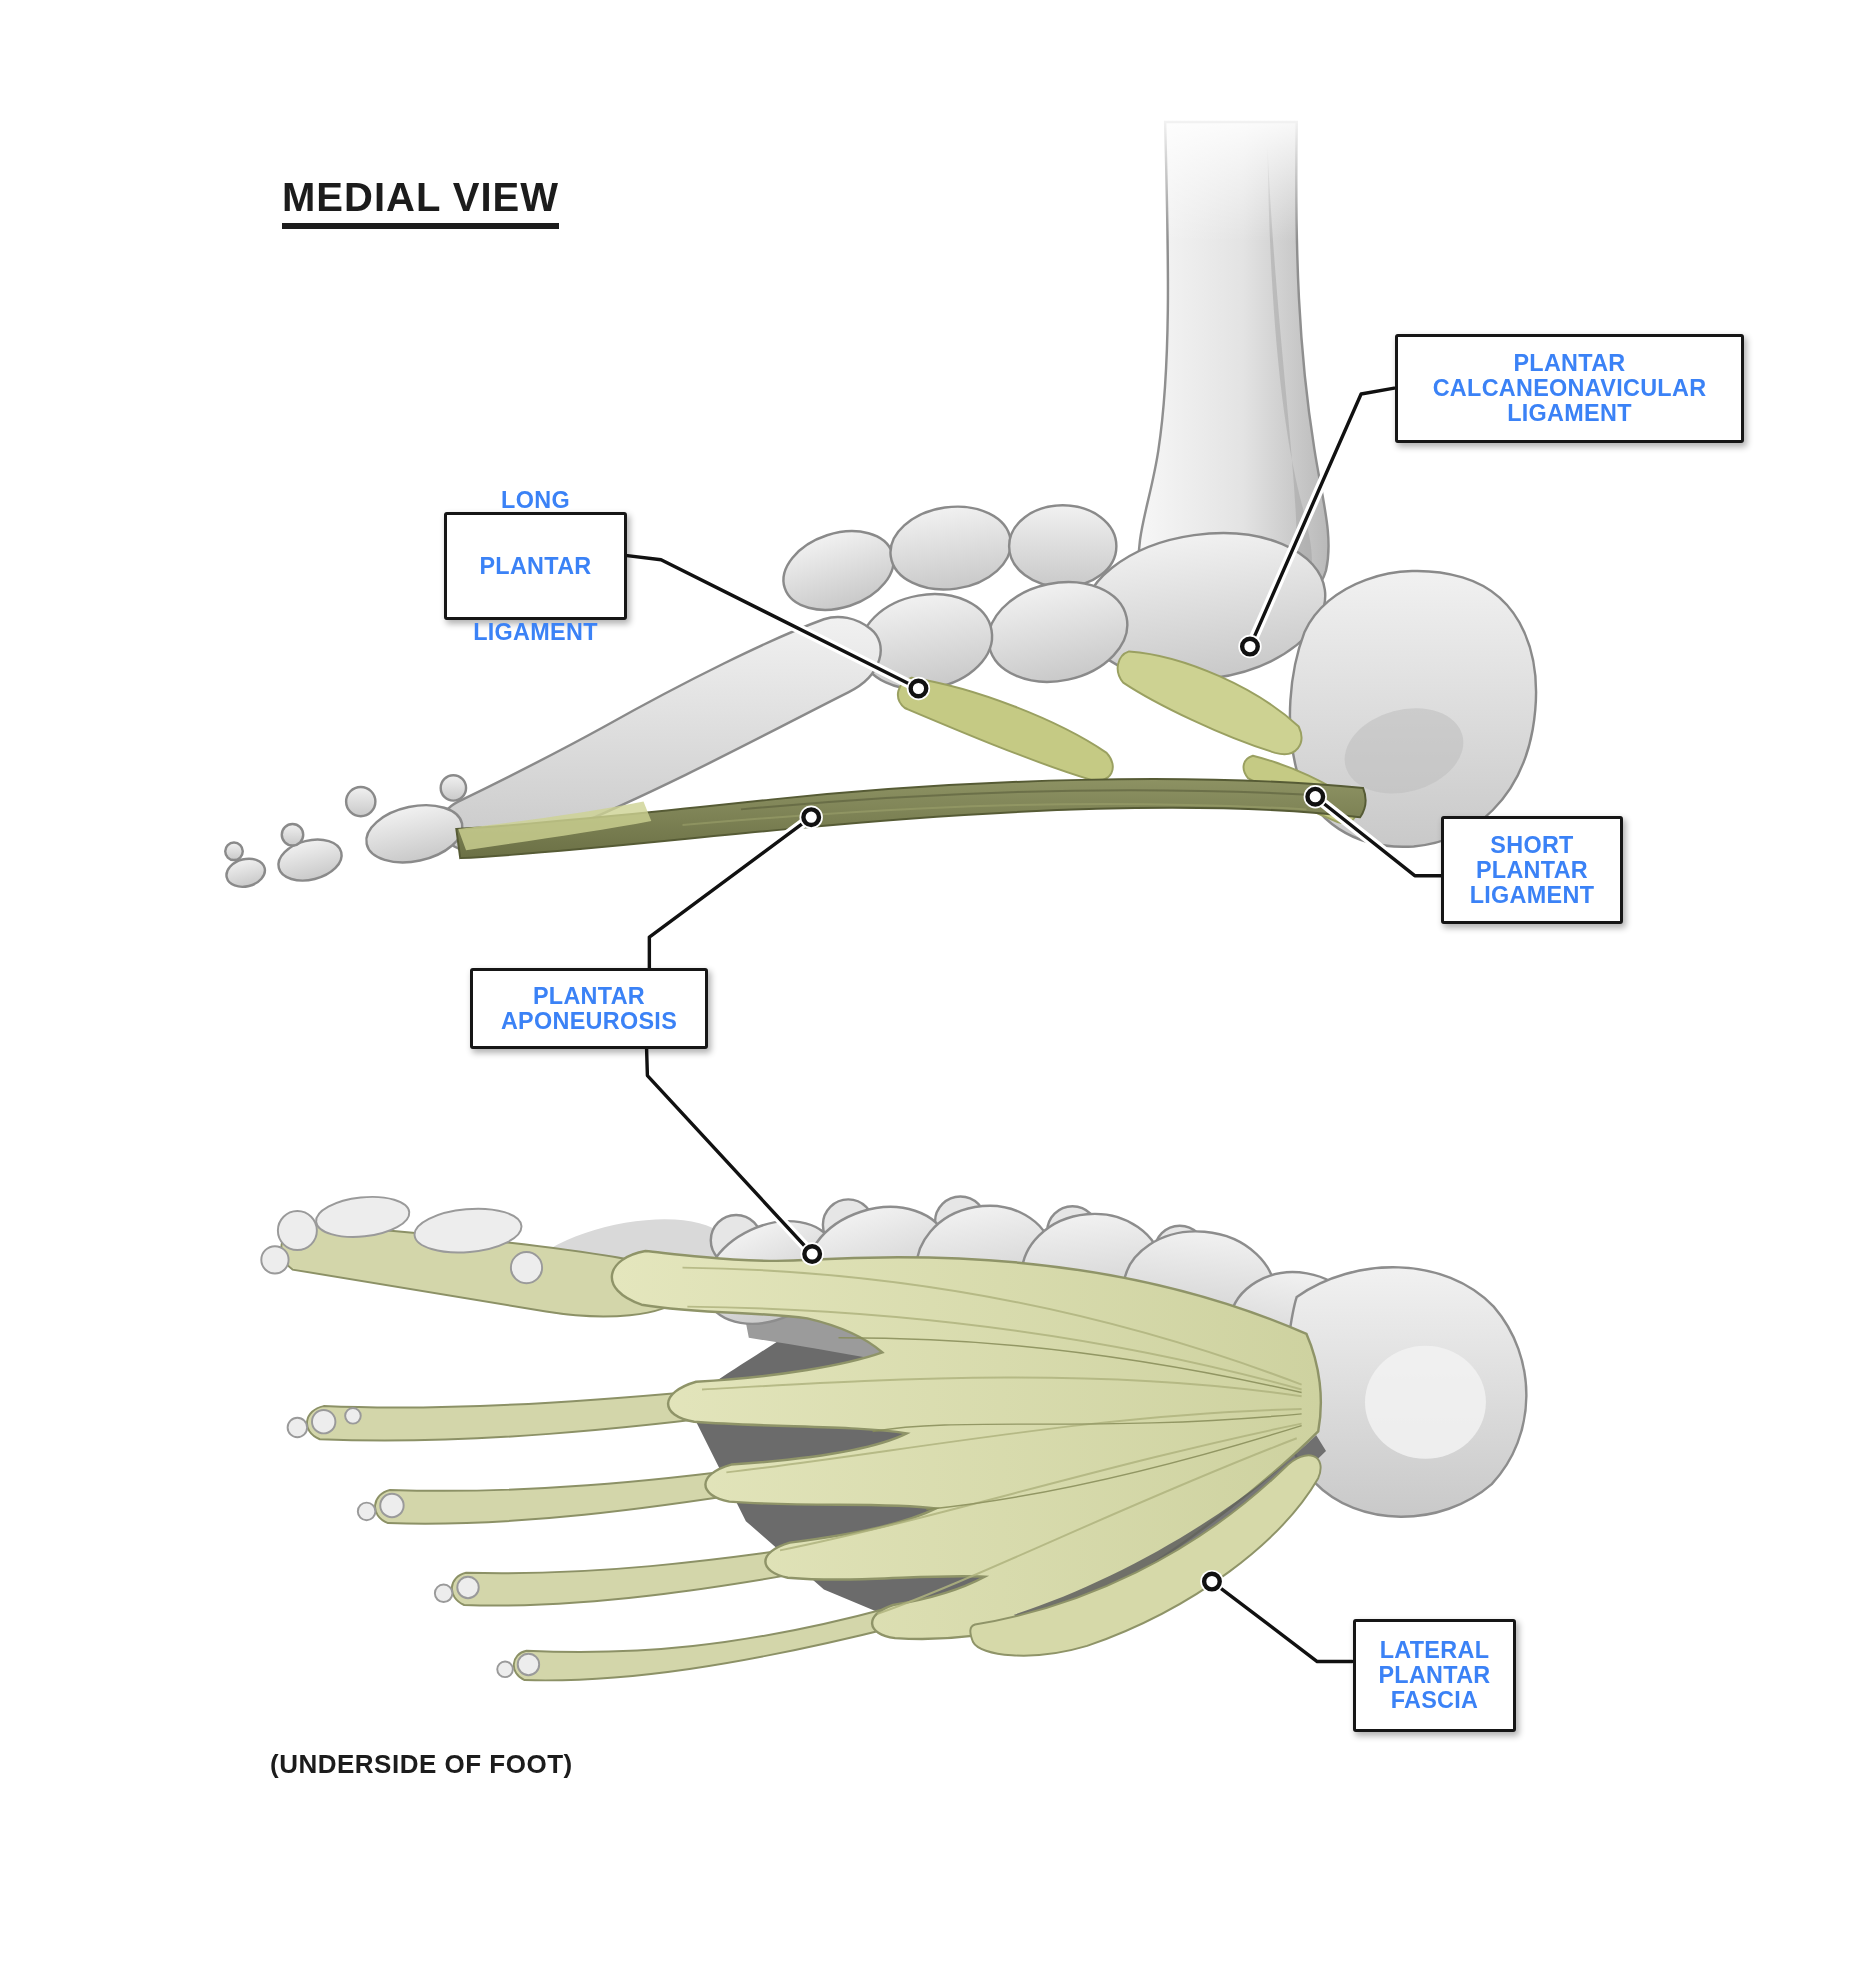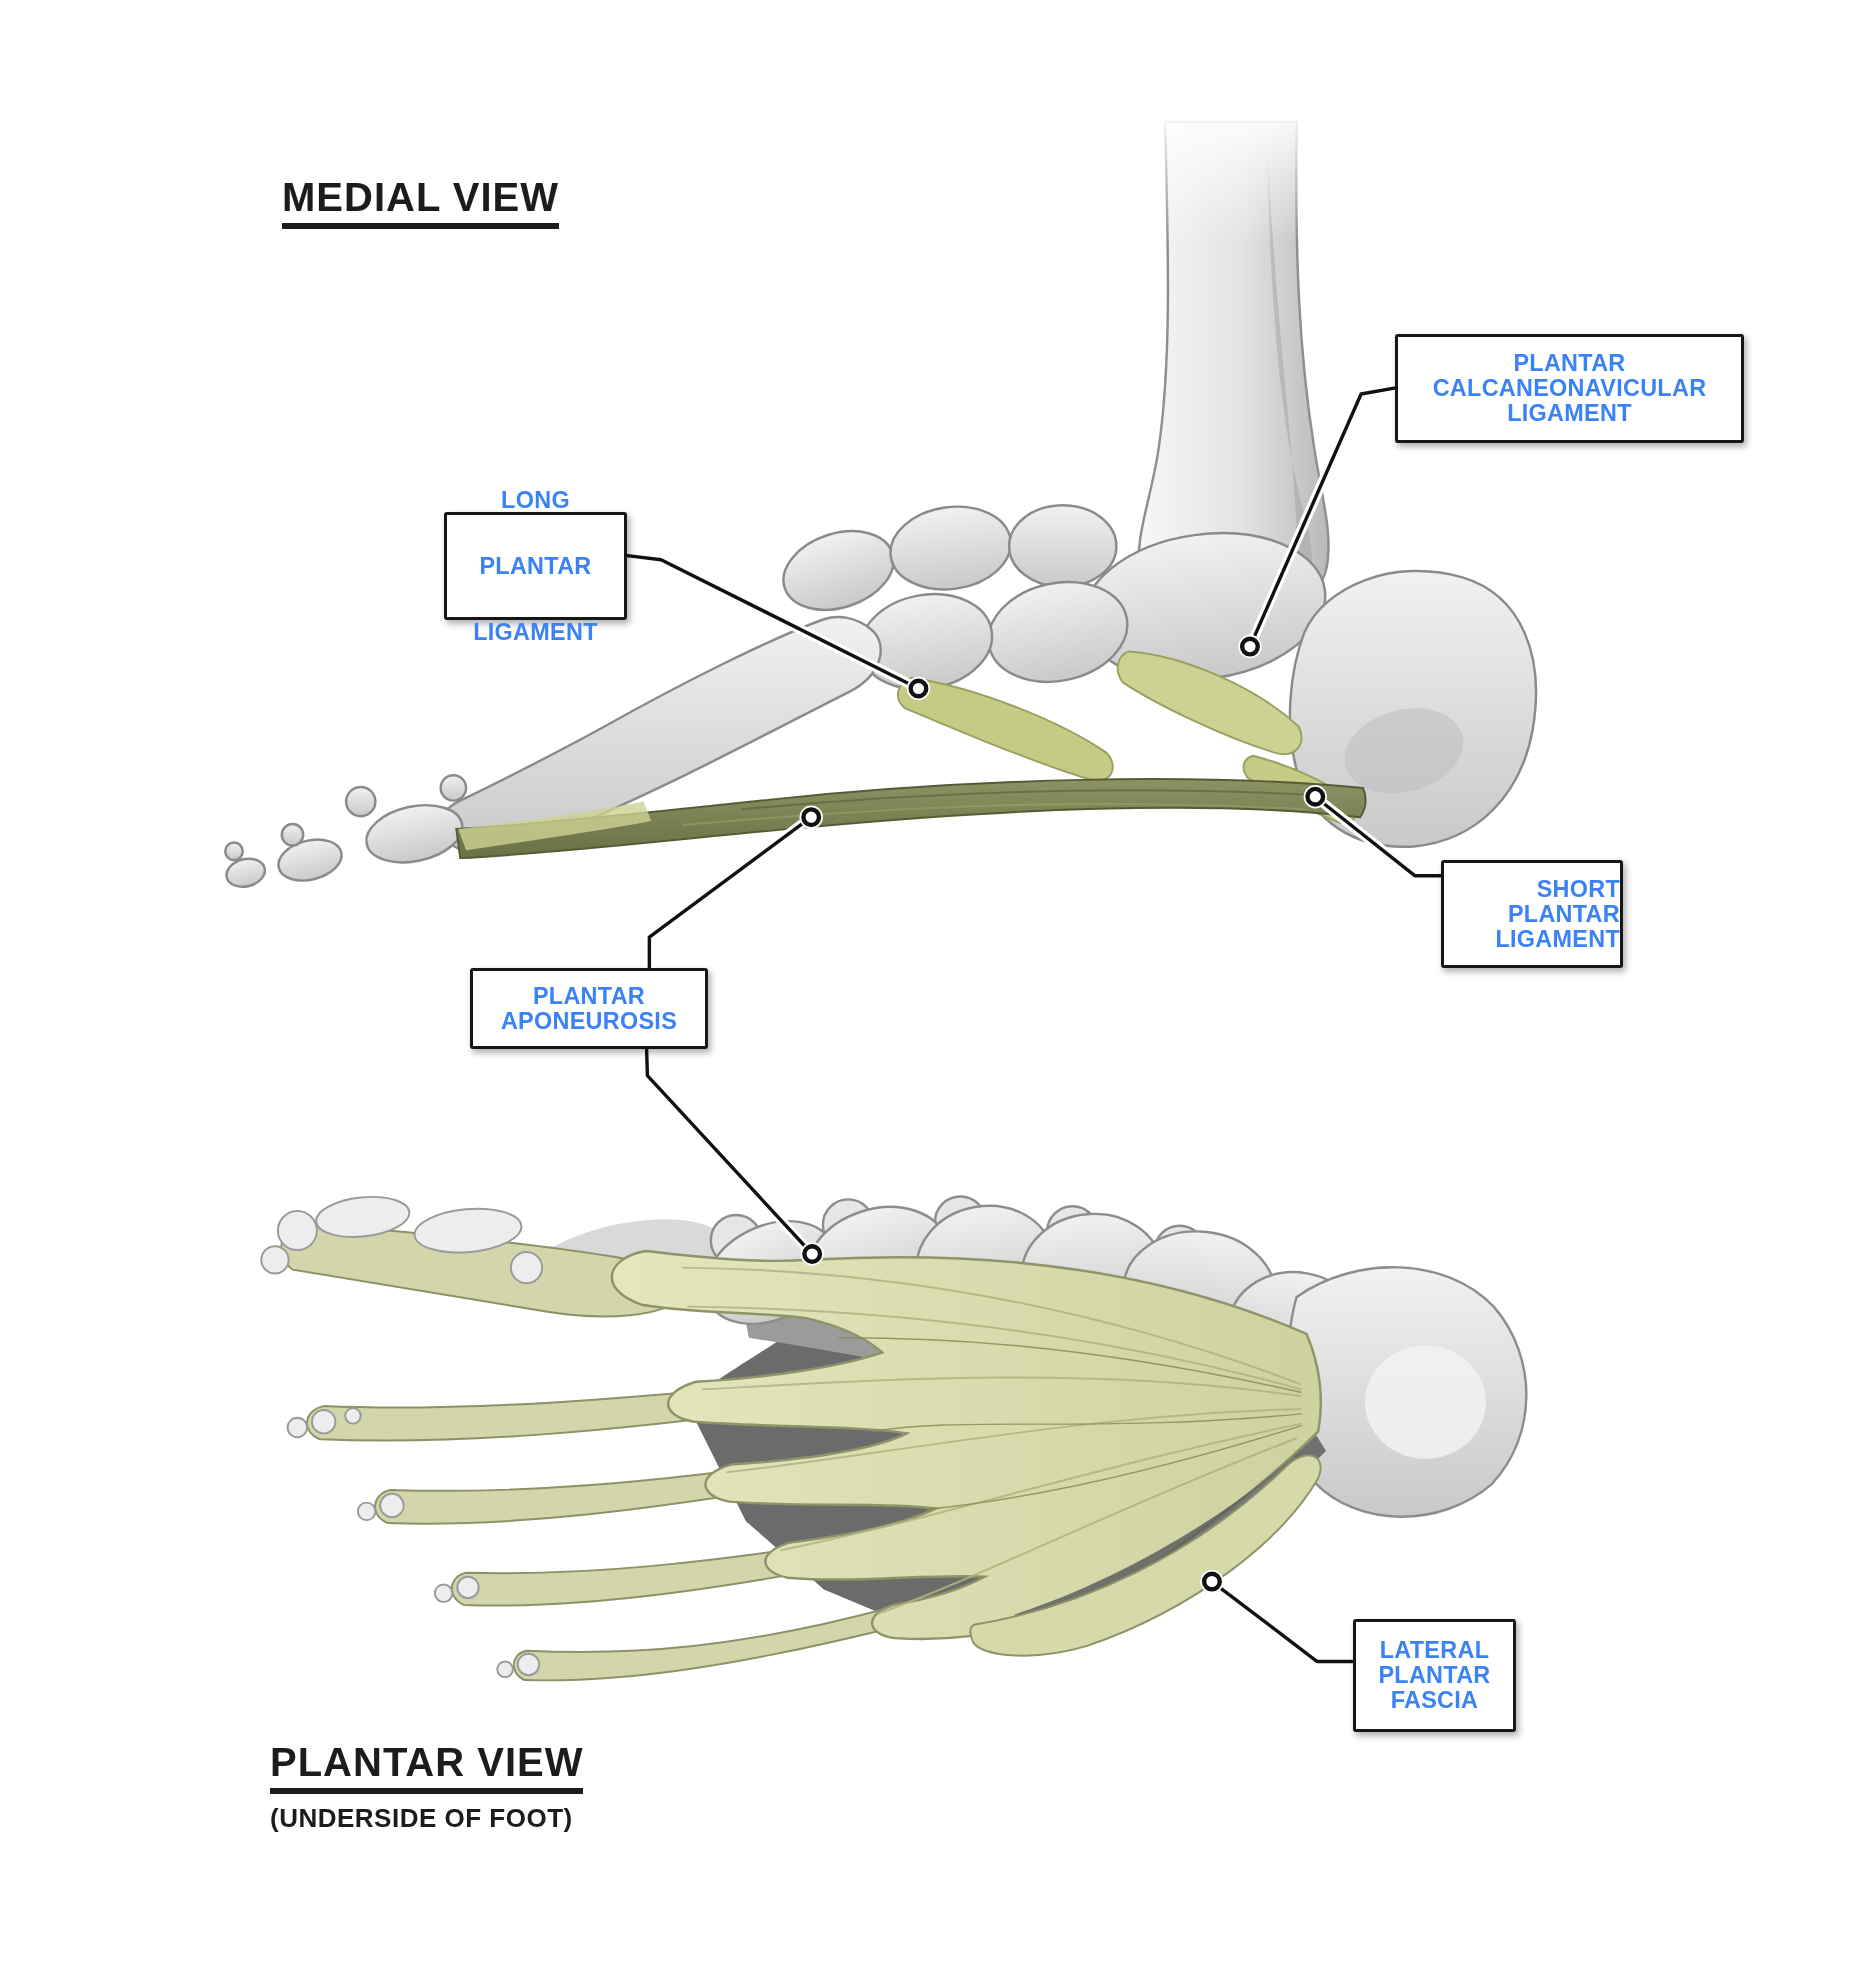--- a/index.html
+++ b/index.html
@@ -230,37 +230,36 @@
       <circle cx="1243" cy="1622" r="8" fill="#ffffff" stroke="#111111" stroke-width="4.5"></circle>
     </g>
   </g>
 </svg>
 
 <div class="view-heading" style="left:282px; top:175px;">
   <span class="hd">MEDIAL VIEW</span>
 </div>
 
 <div class="view-heading" style="left:270px; top:1740px;">
-  <span class="hd">PLANTAR VIEW</span>
   <div class="sub-heading">(UNDERSIDE OF FOOT)</div>
 </div>
 
 <div class="label-box" style="left:1395px; top:334px; width:343px; height:103px;">
   <span>PLANTAR</span>
   <span>CALCANEONAVICULAR</span>
   <span>LIGAMENT</span>
 </div>
 
 <div class="label-box" style="left:444px; top:512px; width:177px; height:102px;gap:41px;">
   <span>LONG</span>
   <span>PLANTAR</span>
   <span>LIGAMENT</span>
 </div>
 
-<div class="label-box" style="left:1441px; top:860px; width:176px; height:102px;align-items:flex-end;">
+<div class="label-box" style="left:1441px; top:816px; width:176px; height:102px;">
   <span>SHORT</span>
   <span>PLANTAR</span>
   <span>LIGAMENT</span>
 </div>
 
 <div class="label-box" style="left:470px; top:968px; width:232px; height:75px;">
   <span>PLANTAR</span>
   <span>APONEUROSIS</span>
 </div>
 

